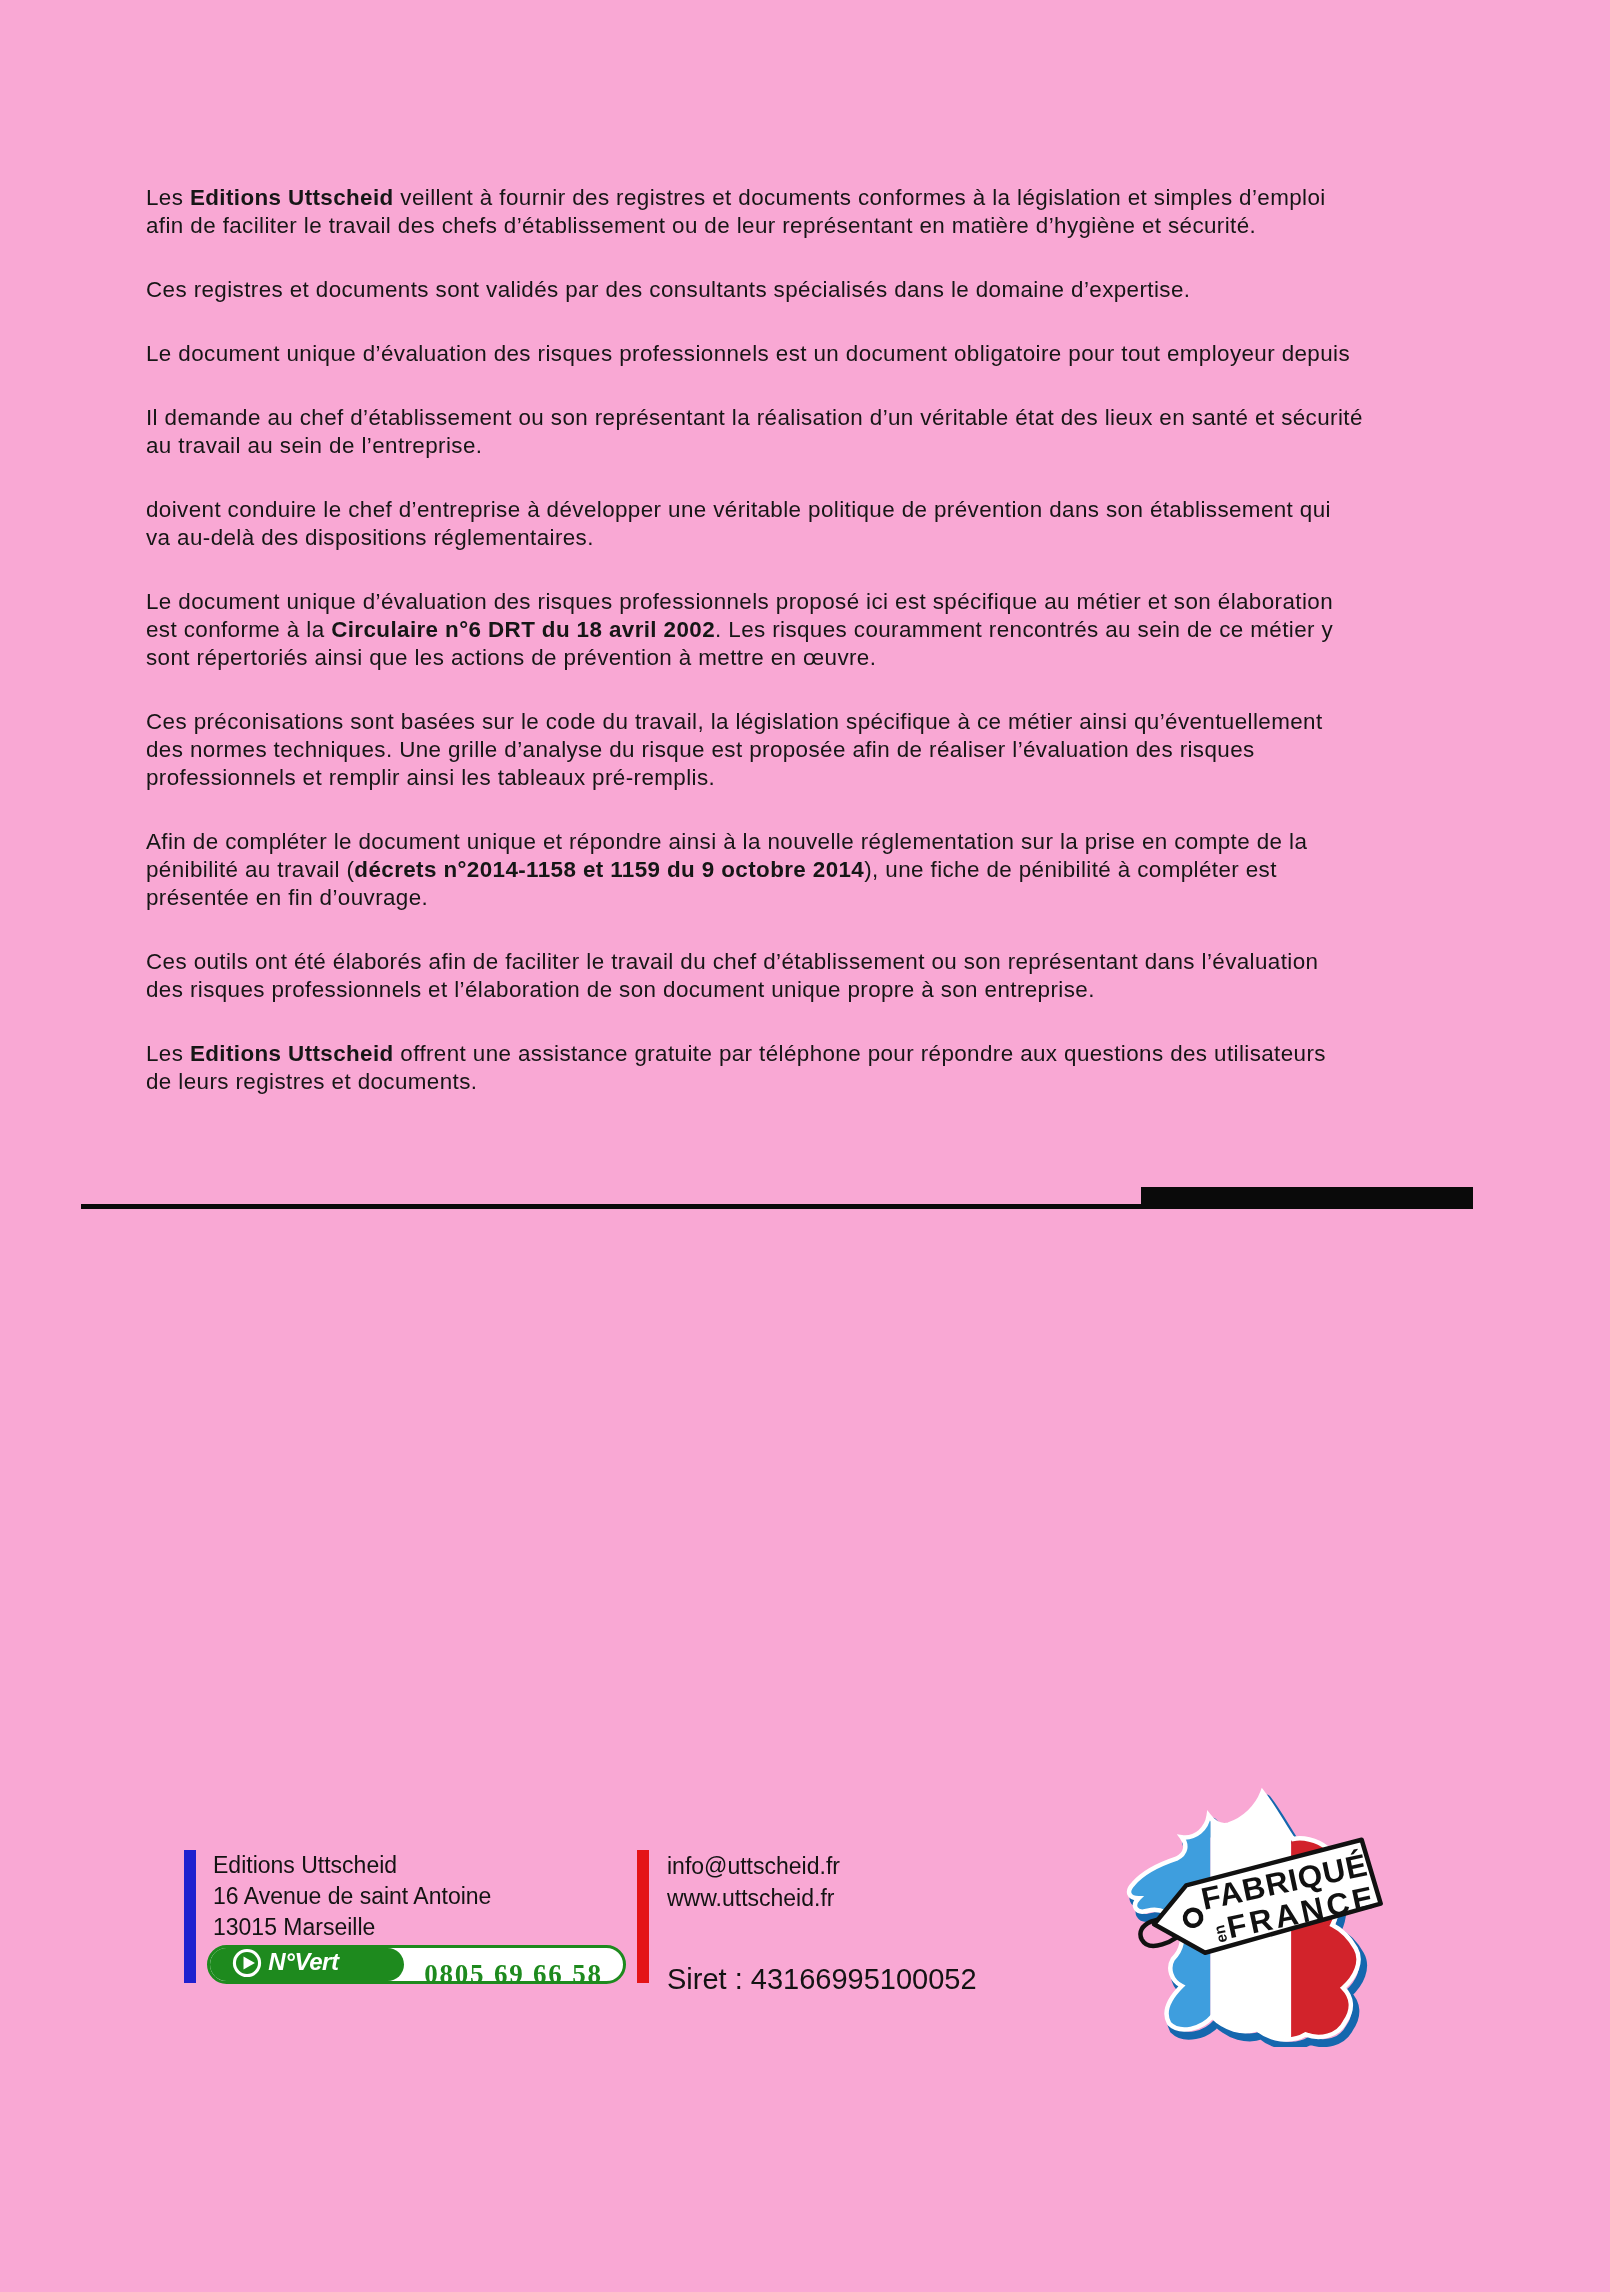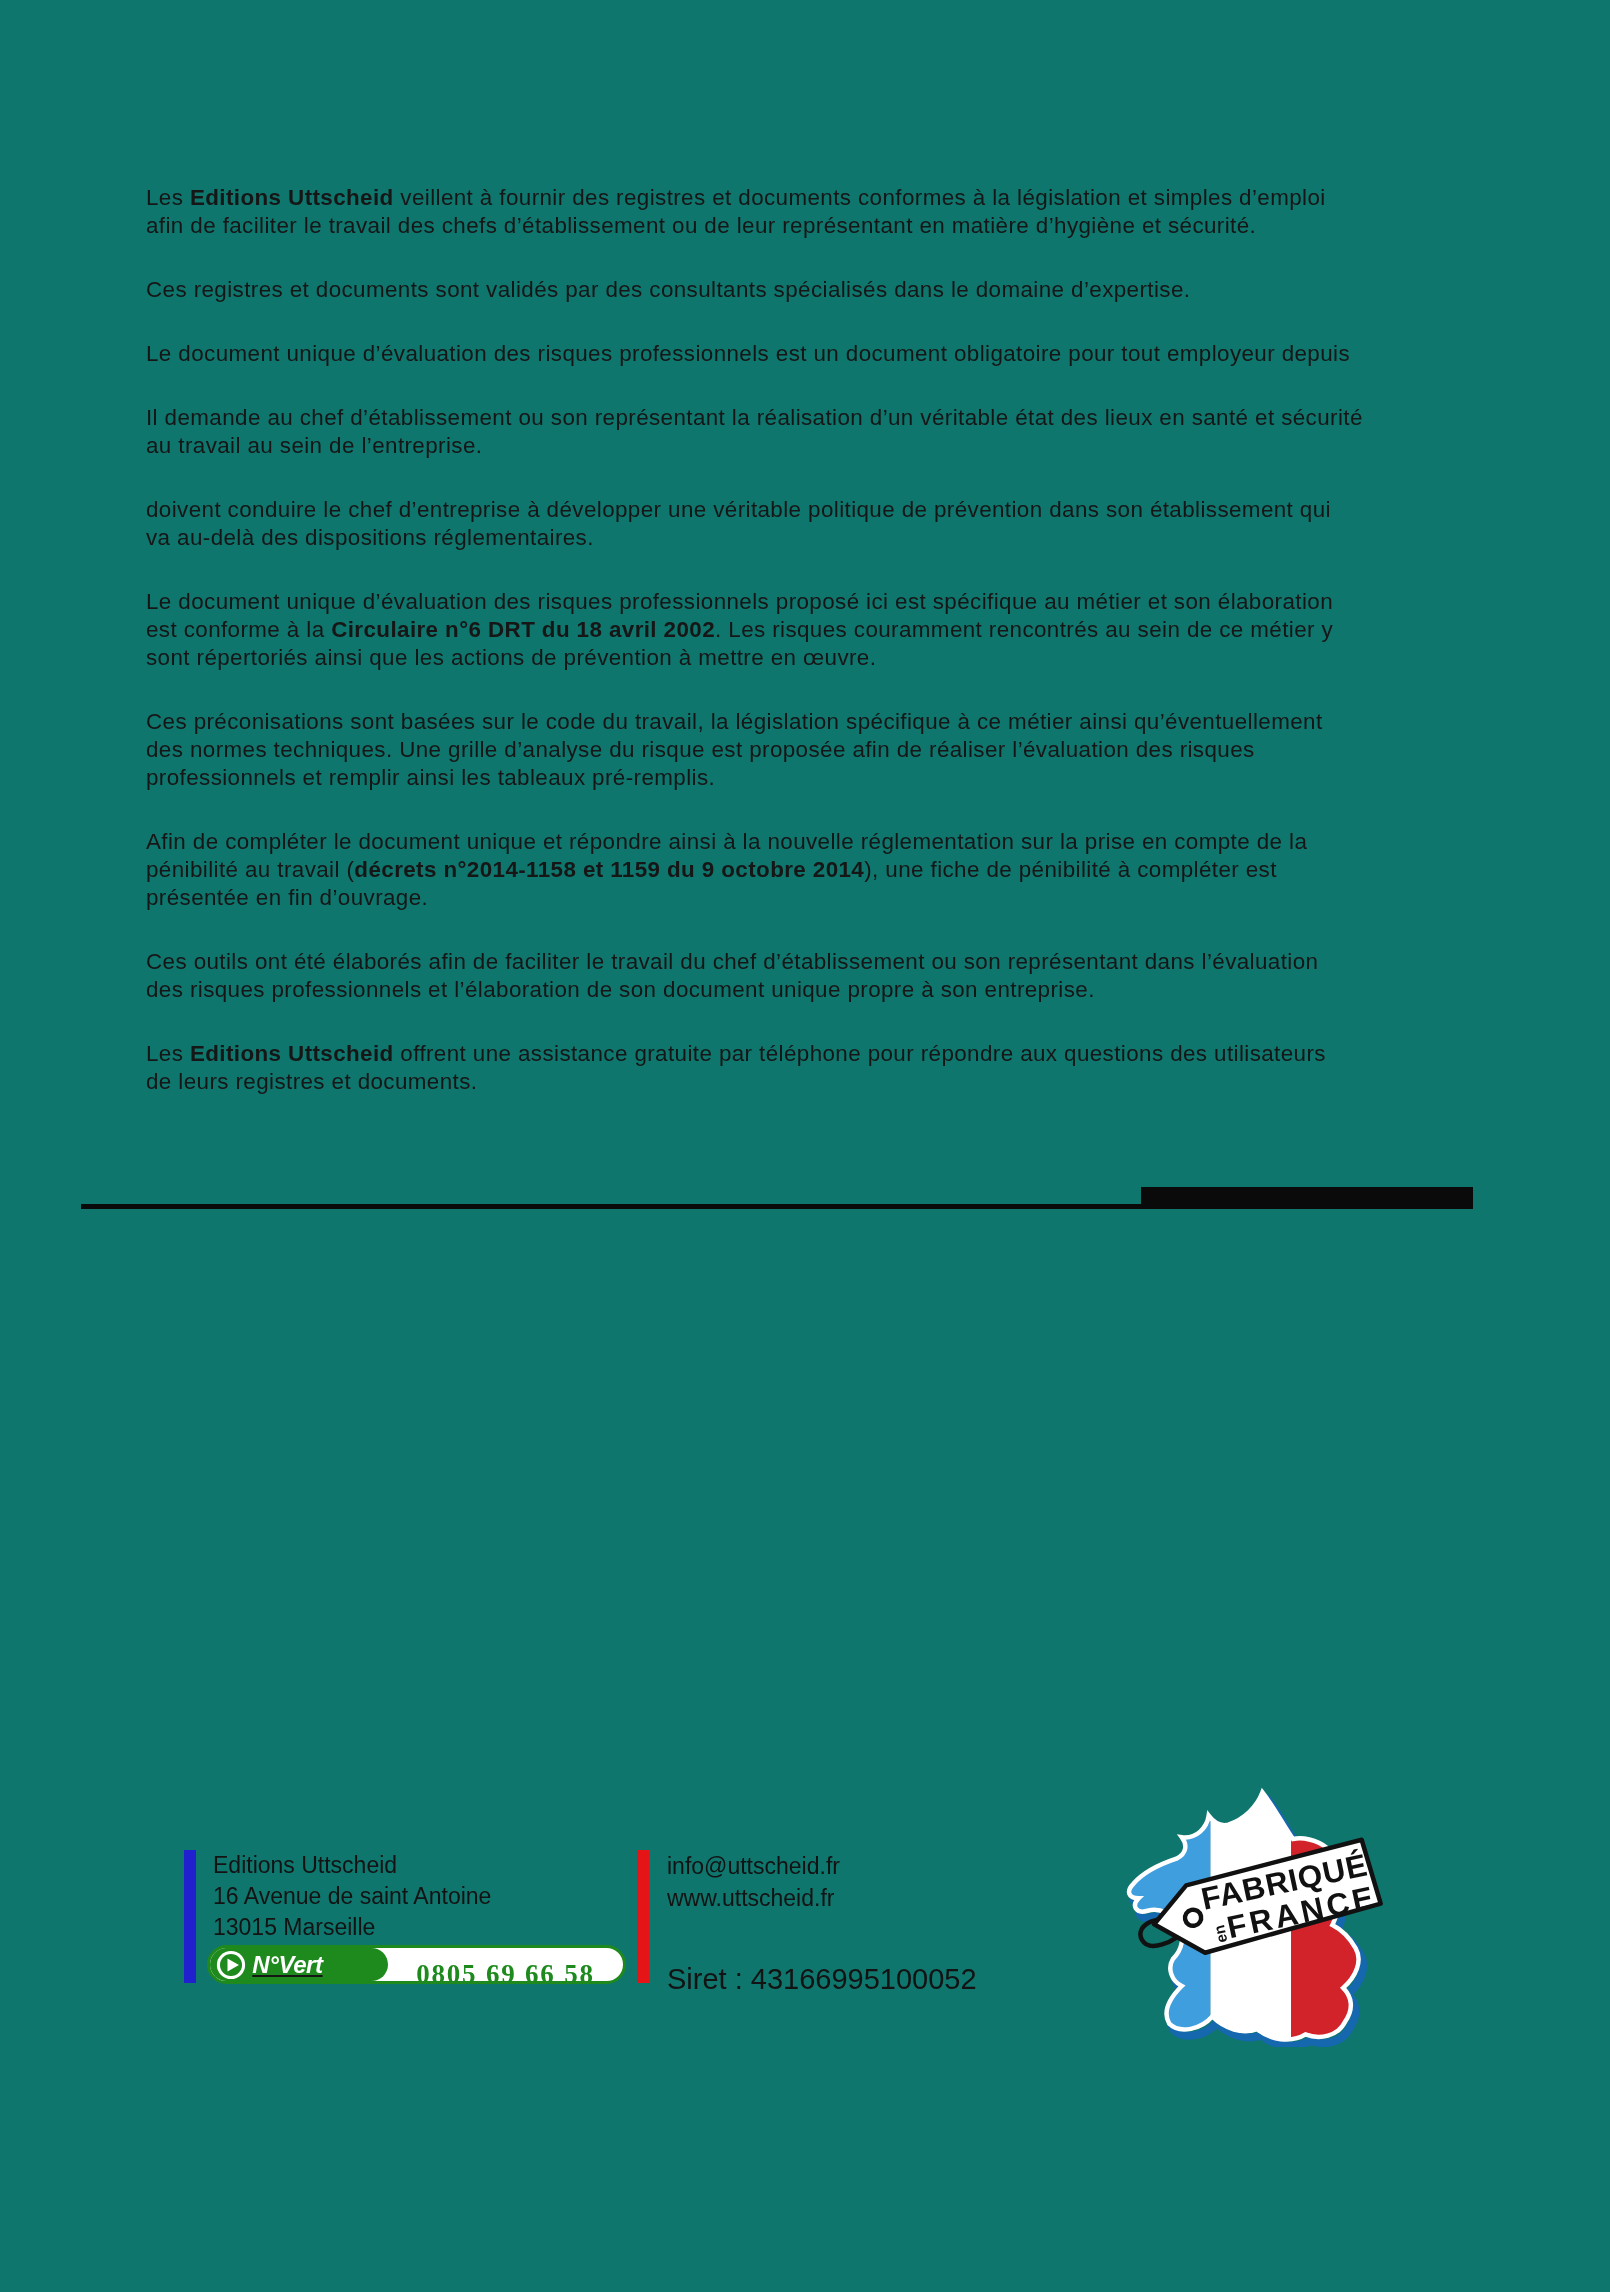--- a/index.html
+++ b/index.html
@@ -1,17 +1,17 @@
 <!DOCTYPE html>
 <html style="font-size:14.3px"><head>
 <meta charset="utf-8">
 <style>
   html,body{margin:0;padding:0;background:#fff;}
   .page{
-    position:relative;width:1610px;height:2293px;background:#0f766e;
+    position:relative;width:1610px;height:2293px;background:#f9a8d4;
     font-family:"Liberation Sans",sans-serif;color:#161616;overflow:hidden;
   }
   
   .body-text{position:absolute;left:146px;top:184px;width:1343px;}
   .para{margin:0 0 36px 0;}
   .line{font-size:22.4px;line-height:28px;letter-spacing:0.4px;white-space:nowrap;}
   .line .b{font-weight:bold;}
   
   .sep-line{position:absolute;left:81px;top:1204px;width:1392px;height:5.4px;background:#0a0a0a;}
   .sep-block{position:absolute;left:1141px;top:1187px;width:332px;height:22.4px;background:#0a0a0a;}
@@ -21,22 +21,22 @@
   .vbar.red{left:637px;background:#e41417;}
   .addr{position:absolute;left:213px;top:1850px;font-size:23px;line-height:31px;color:#131313;}
   .contact{position:absolute;left:667px;top:1850px;font-size:23px;line-height:32px;color:#131313;}
   .siret{position:absolute;left:667px;top:1963px;font-size:29px;color:#131313;}
   
   .pill{
     position:absolute;left:207px;top:1945px;width:419px;height:39px;box-sizing:border-box;
     background:#fff;border:3.6px solid #1e8a1e;border-radius:20.6px;display:flex;align-items:stretch;
   }
   .pill-left{
-    flex:0 0 172px;background:#1e8a1e;border-radius:17px;display:flex;align-items:center;
-    padding-left:6px;gap:6.3px;text-decoration:underline;
+    flex:0 0 172px;background:#1e8a1e;border-radius:17px;display:flex;align-items:flex-start;
+    padding-left:22px;gap:6.3px;
   }
   .pill-left .label{
     color:#ffffff;font-size:24px;font-weight:bold;font-style:italic;letter-spacing:-0.4px;
     padding-right:9px;
   }
   .pill-right{
     flex:1;display:flex;align-items:center;justify-content:center;
     font-family:"Liberation Serif",serif;font-weight:bold;font-size:27px;color:#1e8a1e;
     letter-spacing:1.8px;
     margin-top:20px;

